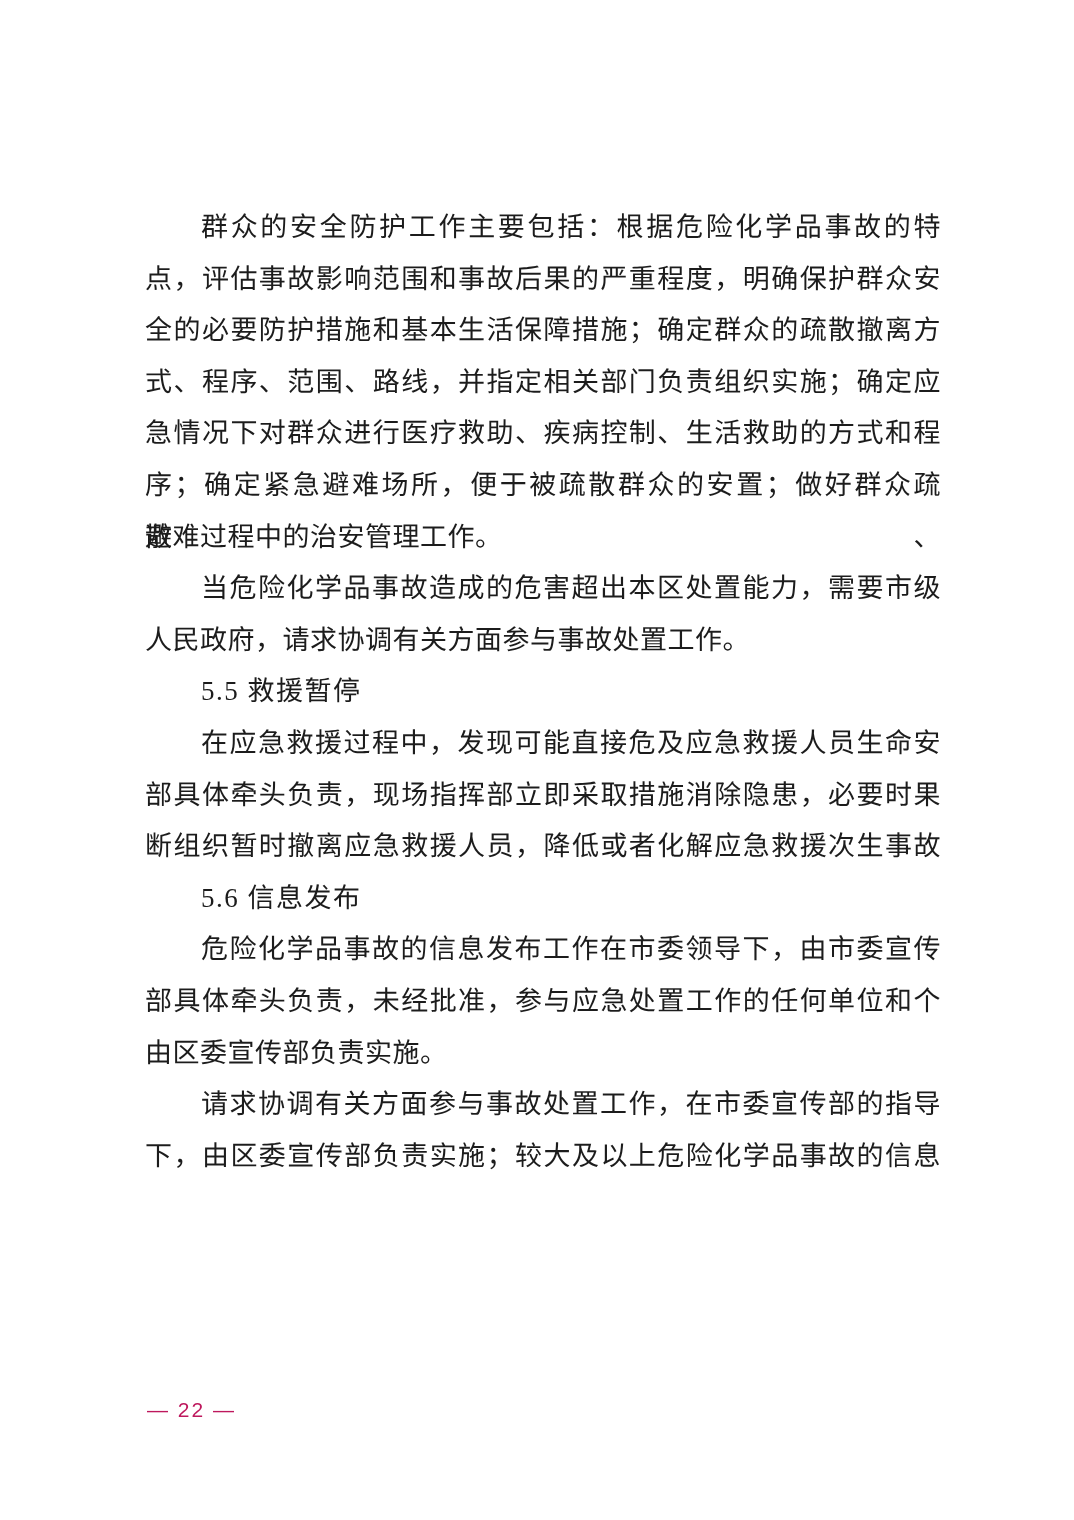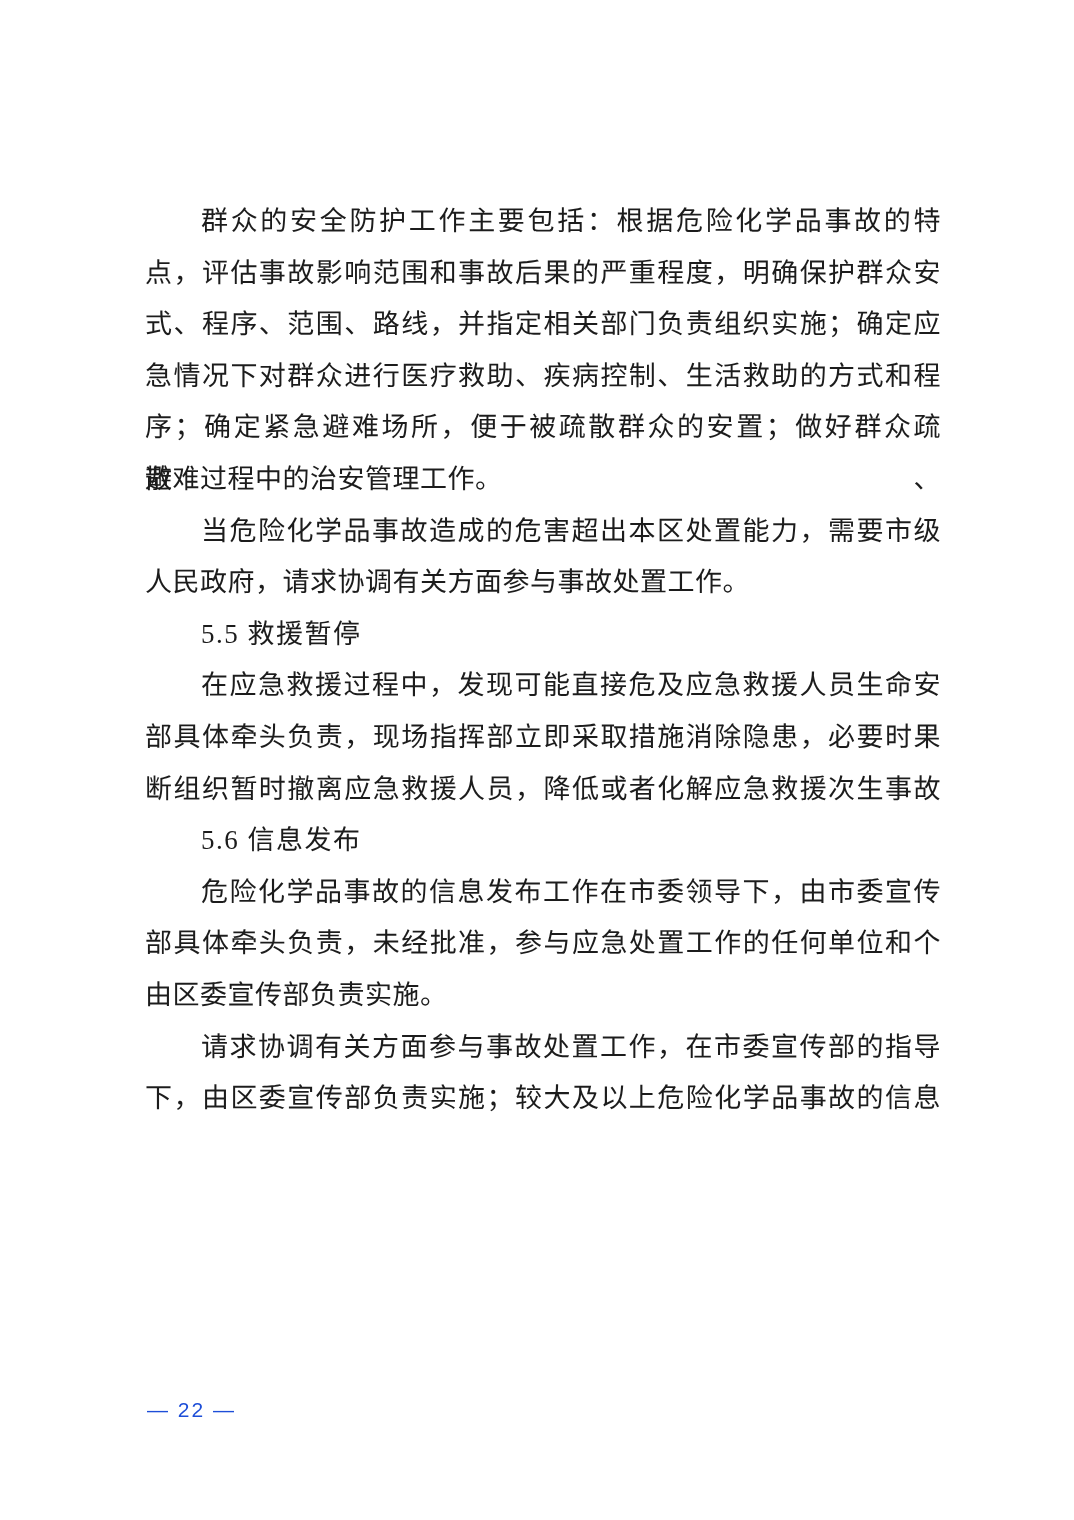--- a/index.html
+++ b/index.html
@@ -13,21 +13,21 @@
     width: 1074px;
     height: 1520px;
     background: #ffffff;
     overflow: hidden;
     font-family: "Liberation Serif", serif;
     color: #1c1c1c;
   }
   .content {
     position: absolute;
     left: 145px;
-    top: 196px;
+    top: 202px;
     width: 796px;
   }
   .line {
     font-size: 27px;
     line-height: 51.6px;
     height: 51.6px;
     white-space: nowrap;
     letter-spacing: 0.5px;
   }
   
@@ -44,30 +44,31 @@
     text-indent: 56px;
     letter-spacing: 1.5px;
   }
   .footer {
     position: absolute;
     left: 147px;
     top: 1398px;
     font-family: "Liberation Sans", sans-serif;
     font-size: 21px;
     letter-spacing: 2px;
-    color: #1d4ed8;
+    color: #be185d;
   }
 </style>
 </head>
 <body>
 
 <div class="page">
   <div class="content">
     <div class="line just indent">群众的安全防护工作主要包括：根据危险化学品事故的特</div>
     <div class="line just">点，评估事故影响范围和事故后果的严重程度，明确保护群众安</div>
+    <div class="line just">全的必要防护措施和基本生活保障措施；确定群众的疏散撤离方</div>
     <div class="line just">式、程序、范围、路线，并指定相关部门负责组织实施；确定应</div>
     <div class="line just">急情况下对群众进行医疗救助、疾病控制、生活救助的方式和程</div>
     <div class="line just">序；确定紧急避难场所，便于被疏散群众的安置；做好群众疏散、</div>
     <div class="line">避难过程中的治安管理工作。</div>
     <div class="line just indent">当危险化学品事故造成的危害超出本区处置能力，需要市级</div>
     <div class="line">人民政府，请求协调有关方面参与事故处置工作。</div>
     <div class="line heading">5.5 救援暂停</div>
     <div class="line just indent">在应急救援过程中，发现可能直接危及应急救援人员生命安</div>
     <div class="line just">部具体牵头负责，现场指挥部立即采取措施消除隐患，必要时果</div>
     <div class="line just">断组织暂时撤离应急救援人员，降低或者化解应急救援次生事故</div>

